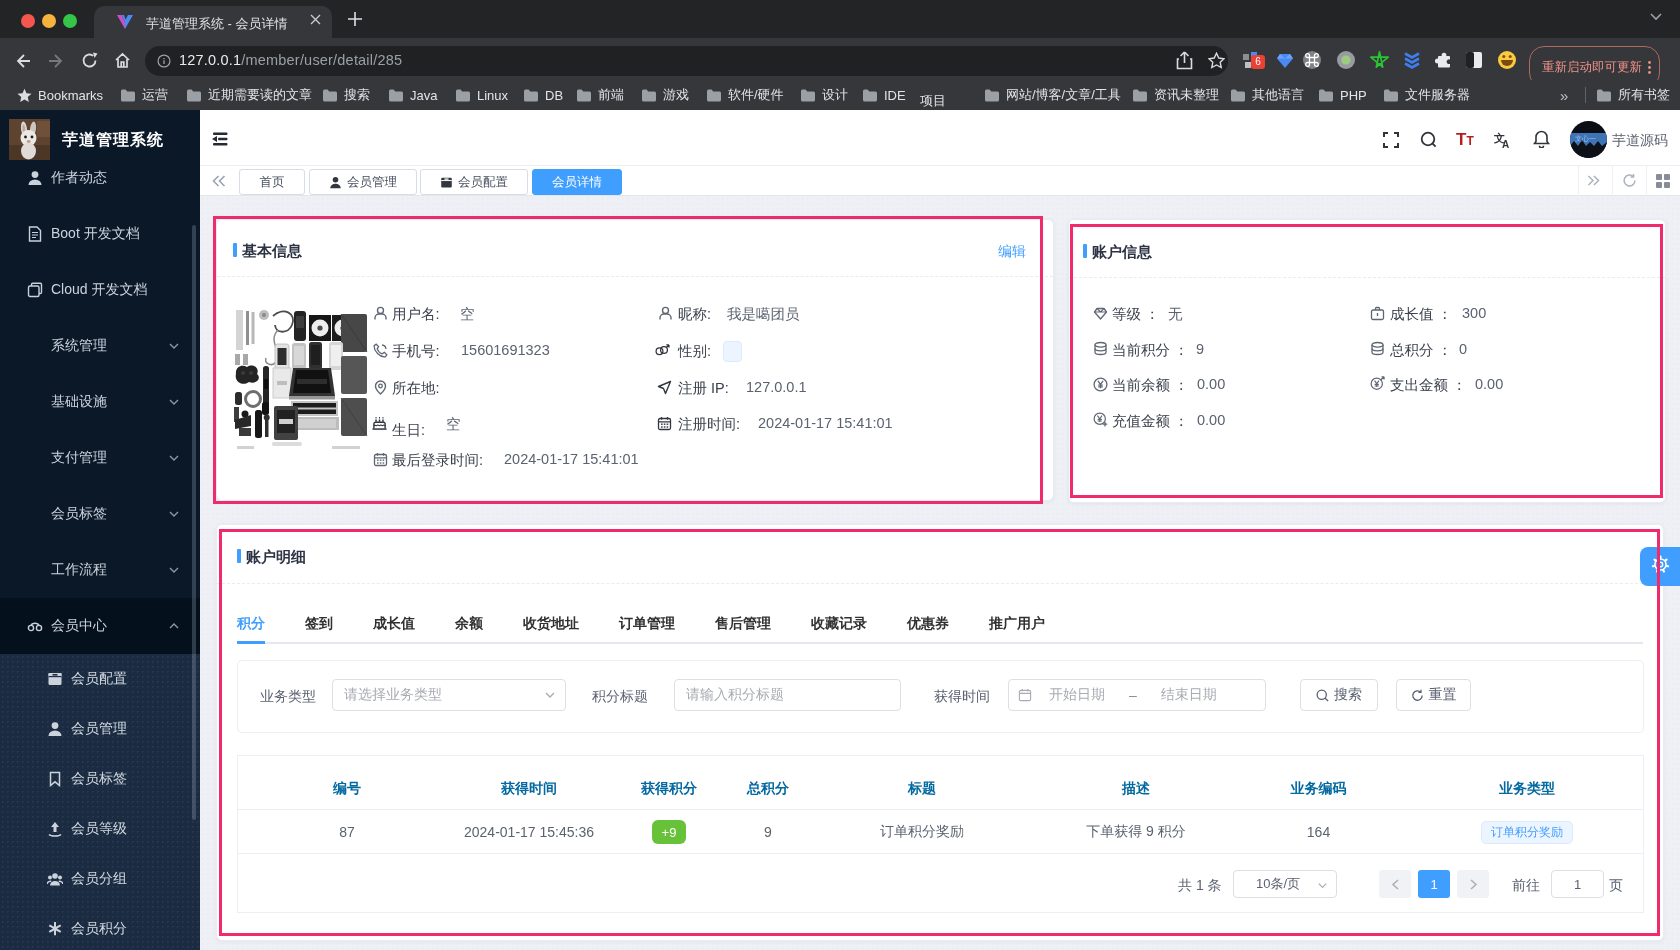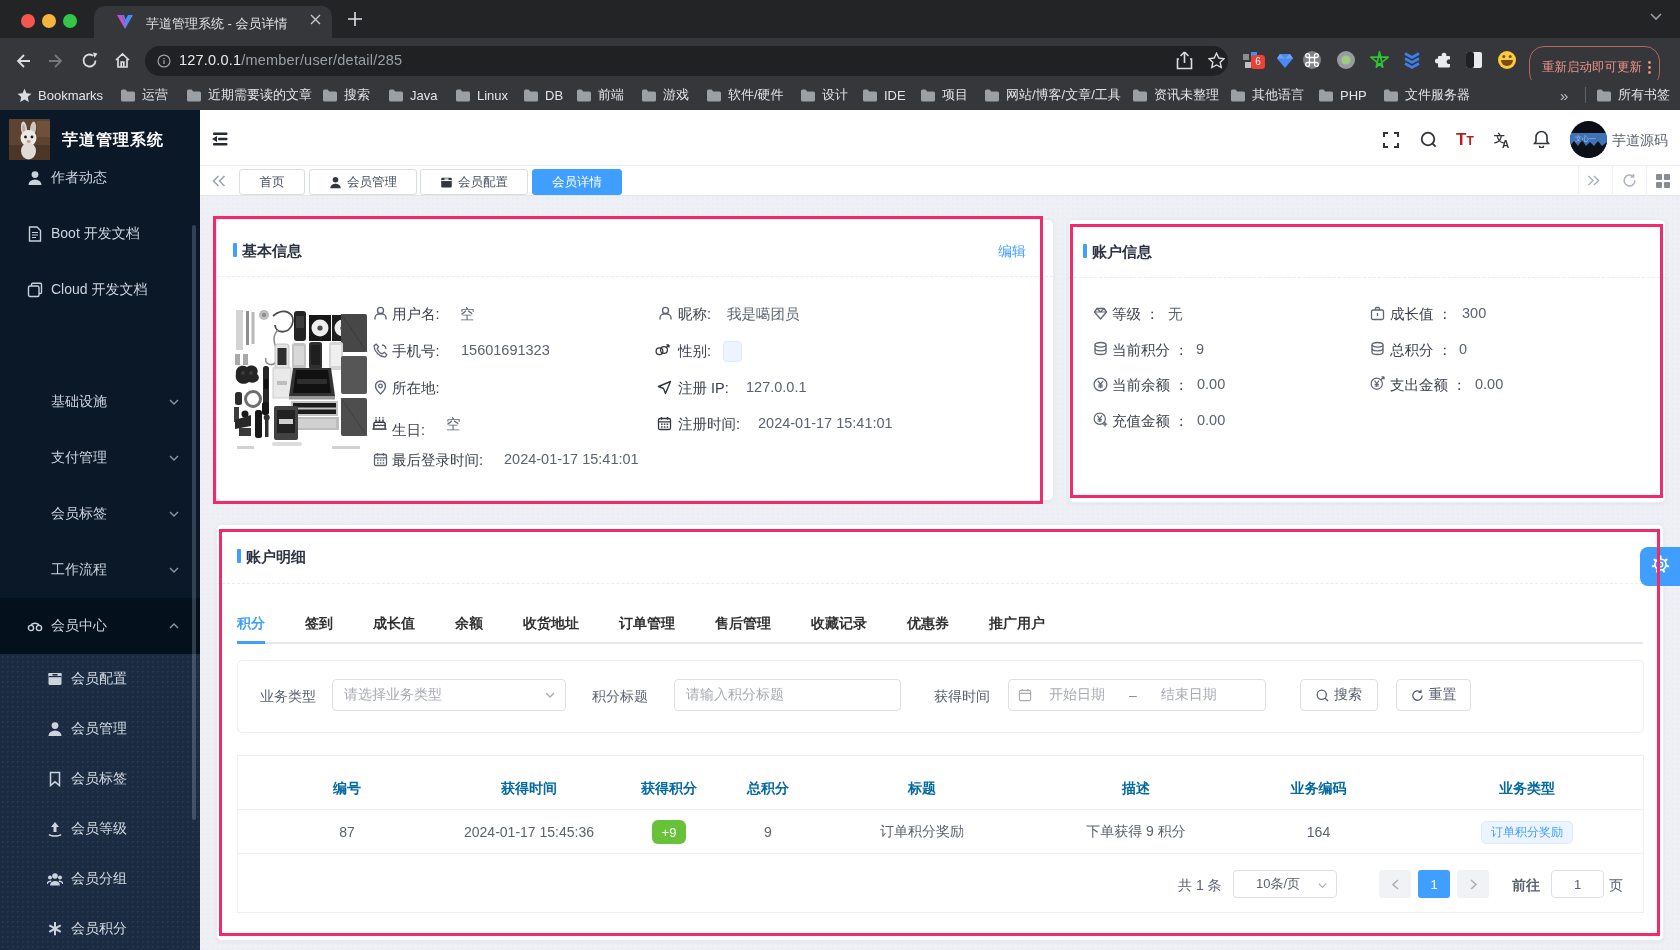--- a/index.html
+++ b/index.html
@@ -238,21 +238,21 @@
         <path d="M1 2 a1.5 1.5 0 0 1 1.5-1.5 H5.6 L7.2 2.5 H13.5 A1.5 1.5 0 0 1 15 4 V11 a1.5 1.5 0 0 1 -1.5 1.5 H2.5 A1.5 1.5 0 0 1 1 11 Z" fill="#9aa0a6"></path>
       </svg>
       <span>设计</span>
     </div>
   <div class="bk" style="left:862px;">
       <svg width="16" height="13" viewBox="0 0 16 13">
         <path d="M1 2 a1.5 1.5 0 0 1 1.5-1.5 H5.6 L7.2 2.5 H13.5 A1.5 1.5 0 0 1 15 4 V11 a1.5 1.5 0 0 1 -1.5 1.5 H2.5 A1.5 1.5 0 0 1 1 11 Z" fill="#9aa0a6"></path>
       </svg>
       <span>IDE</span>
     </div>
-  <div class="bk" style="left:920px;">
+  <div class="bk" style="left:920px;flex-direction:column;">
       <svg width="16" height="13" viewBox="0 0 16 13">
         <path d="M1 2 a1.5 1.5 0 0 1 1.5-1.5 H5.6 L7.2 2.5 H13.5 A1.5 1.5 0 0 1 15 4 V11 a1.5 1.5 0 0 1 -1.5 1.5 H2.5 A1.5 1.5 0 0 1 1 11 Z" fill="#9aa0a6"></path>
       </svg>
       <span>项目</span>
     </div>
   <div class="bk" style="left:984px;">
       <svg width="16" height="13" viewBox="0 0 16 13">
         <path d="M1 2 a1.5 1.5 0 0 1 1.5-1.5 H5.6 L7.2 2.5 H13.5 A1.5 1.5 0 0 1 15 4 V11 a1.5 1.5 0 0 1 -1.5 1.5 H2.5 A1.5 1.5 0 0 1 1 11 Z" fill="#9aa0a6"></path>
       </svg>
       <span>网站/博客/文章/工具</span>
@@ -309,20 +309,26 @@
       </svg>
     <span class="mtext">Boot 开发文档</span>
   </div>
   <div class="mitem" style="top:152px;">
     <svg class="micon" viewBox="0 0 16 16">
         <rect x="1.5" y="4" width="10.5" height="10.5" rx="1.5" fill="none" stroke="#c9d1db" stroke-width="1.4"></rect>
         <path d="M4.5 4 V2.5 A1.2 1.2 0 0 1 5.7 1.3 H13.3 A1.2 1.2 0 0 1 14.5 2.5 V10.3 A1.2 1.2 0 0 1 13.3 11.5 H12" fill="none" stroke="#c9d1db" stroke-width="1.4"></path>
       </svg>
     <span class="mtext">Cloud 开发文档</span>
   </div>
+  <div class="mitem" style="top:208px;">
+      <span class="mtext">系统管理</span>
+    <svg class="marrow" viewBox="0 0 10 10">
+        <path d="M1 3 L5 7 L9 3" stroke="#8b97a6" stroke-width="1.4" fill="none"></path>
+      </svg>
+    </div>
   <div class="mitem" style="top:264px;">
       <span class="mtext">基础设施</span>
     <svg class="marrow" viewBox="0 0 10 10">
         <path d="M1 3 L5 7 L9 3" stroke="#8b97a6" stroke-width="1.4" fill="none"></path>
       </svg>
     </div>
   <div class="mitem" style="top:320px;">
       <span class="mtext">支付管理</span>
     <svg class="marrow" viewBox="0 0 10 10">
         <path d="M1 3 L5 7 L9 3" stroke="#8b97a6" stroke-width="1.4" fill="none"></path>
@@ -777,21 +783,21 @@
         <svg width="9" height="11" viewBox="0 0 9 11">
           <path d="M7 1 L2 5.5 L7 10" stroke="#aab0bb" stroke-width="1.6" fill="none"></path>
         </svg>
       </div>
   <div class="abs" style="left:1180px; top:114px; width:32px; height:28px; background:#409eff; border-radius:3px; color:#fff; font-size:13px; display:flex; align-items:center; justify-content:center;">1</div>
   <div class="abs" style="left:1219px; top:114px; width:32px; height:28px; background:#f0f2f5; border-radius:3px; display:flex; align-items:center; justify-content:center;">
         <svg width="9" height="11" viewBox="0 0 9 11">
           <path d="M2 1 L7 5.5 L2 10" stroke="#aab0bb" stroke-width="1.6" fill="none"></path>
         </svg>
       </div>
-  <div class="abs" style="left:1274px; top:121px; font-size:14px; color:#5a6170;font-weight:bold;">前往</div>
+  <div class="abs" style="left:1274px; top:121px; font-size:14px; color:#5a6170;">前往</div>
   <div class="abs" style="left:1313px; top:114px; width:53px; height:28px; border:1px solid #dcdfe6; border-radius:4px; background:#fff; display:flex; align-items:center; justify-content:center; font-size:13px; color:#5a6170;">1</div>
   <div class="abs" style="left:1371px; top:121px; font-size:14px; color:#5a6170;">页</div>
 </div>
 </div>
 
 <div class="abs" style="left:1640px; top:547px; width:40px; height:39px; background:#409eff; border-radius:8px 0 0 8px; z-index:40;"></div>
 <svg class="abs" style="left:1651px; top:555px; z-index:41;" width="19" height="19" viewBox="0 0 19 19">
   <g fill="#fff">
       <rect x="8.4" y="0.6" width="2.2" height="3.6" rx="1.1" transform="rotate(0 9.5 9.5)"></rect>
       <rect x="8.4" y="0.6" width="2.2" height="3.6" rx="1.1" transform="rotate(51 9.5 9.5)"></rect>

